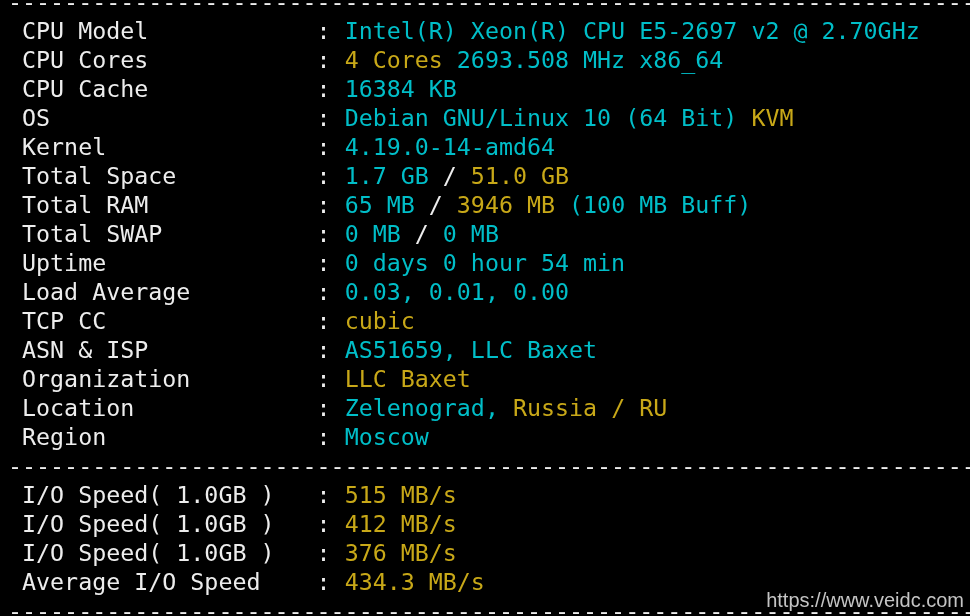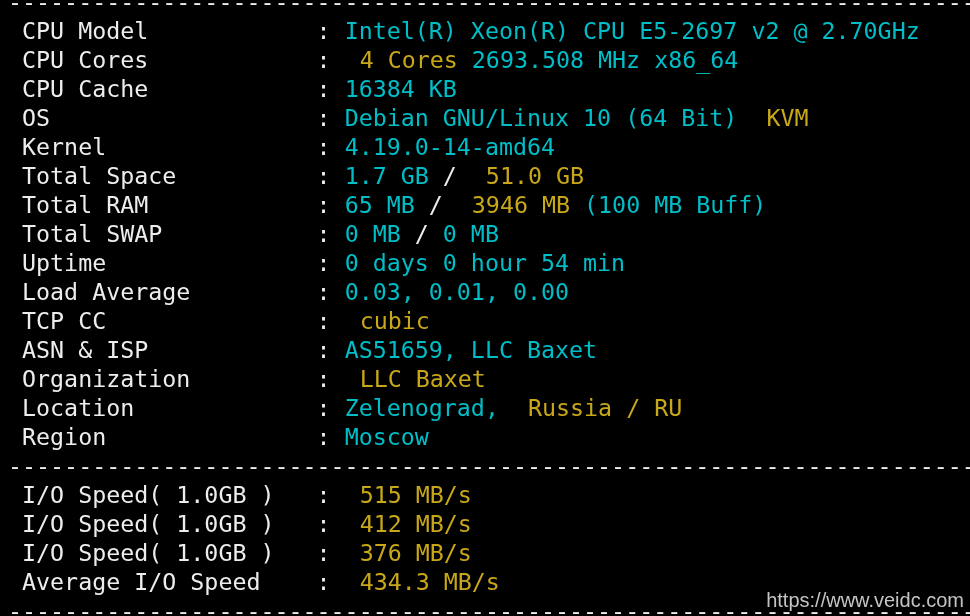--- a/index.html
+++ b/index.html
@@ -28,21 +28,21 @@
     line-height: 29px;
     white-space: pre;
     color: var(--white, #ededed);
   }
   .term .inner {
     margin-top: -13px;
   }
   .line { white-space: pre; }
   .c-white  { color: var(--white,  #ededed); }
   .c-cyan   { color: var(--cyan,   #00bec8); }
-  .c-yellow { color: var(--yellow, #c8a818); margin-left: 15px; }
+  .c-yellow { color: var(--yellow, #c8a818); }
   .watermark {
     position: absolute;
     right: 6px;
     bottom: 5px;
     font-family: "Liberation Sans", sans-serif;
     font-size: 20px;
     line-height: 1.1;
     color: var(--watermark, #c4c4c4);
     background: transparent;
     z-index: 2;

